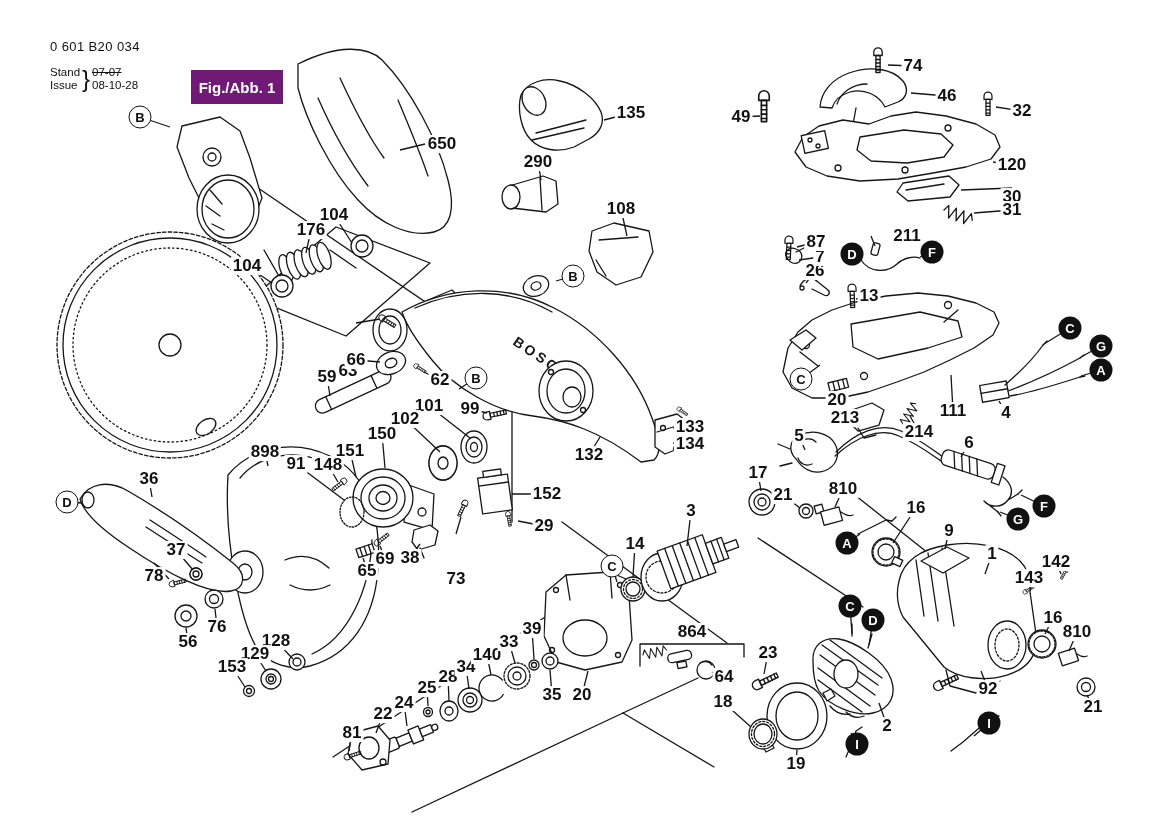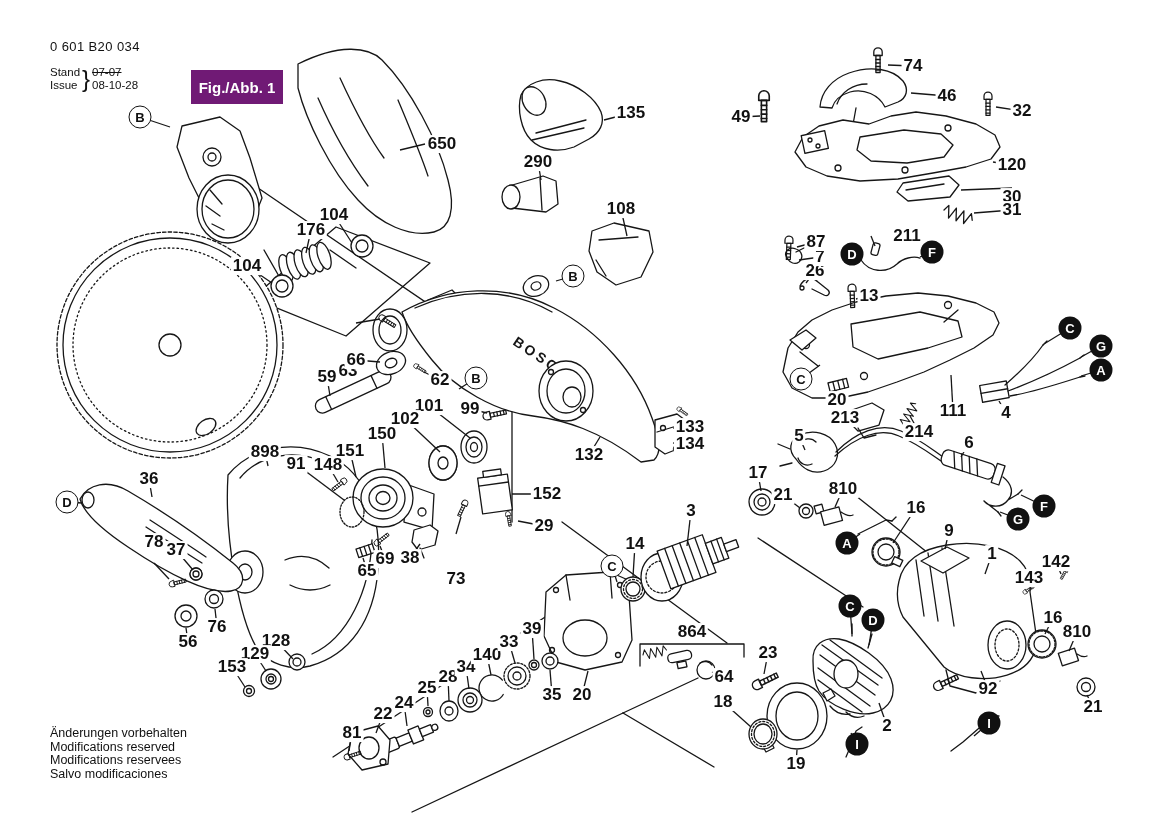--- a/index.html
+++ b/index.html
@@ -581,21 +581,21 @@
       <div class="lbl n" style="left: 429px; top: 406px;">101</div>
       <div class="lbl n" style="left: 405px; top: 419px;">102</div>
       <div class="lbl n" style="left: 382px; top: 434px;">150</div>
       <div class="lbl n" style="left: 350px; top: 451px;">151</div>
       <div class="lbl n" style="left: 328px; top: 465px;">148</div>
       <div class="lbl n" style="left: 296px; top: 464px;">91</div>
       <div class="lbl n" style="left: 265px; top: 452px;">898</div>
       <div class="lbl n" style="left: 149px; top: 479px;">36</div>
       <div class="lbl o" style="left: 67px; top: 502px;">D</div>
       <div class="lbl n" style="left: 176px; top: 550px;">37</div>
-      <div class="lbl n" style="left: 154px; top: 542px;">78</div>
+      <div class="lbl n" style="left: 154px; top: 576px;">78</div>
       <div class="lbl n" style="left: 188px; top: 642px;">56</div>
       <div class="lbl n" style="left: 217px; top: 627px;">76</div>
       <div class="lbl n" style="left: 367px; top: 571px;">65</div>
       <div class="lbl n" style="left: 385px; top: 559px;">69</div>
       <div class="lbl n" style="left: 410px; top: 558px;">38</div>
       <div class="lbl n" style="left: 456px; top: 534px; margin-top: 45px;">73</div>
       <div class="lbl n" style="left: 589px; top: 455px;">132</div>
       <div class="lbl n" style="left: 690px; top: 427px;">133</div>
       <div class="lbl n" style="left: 690px; top: 444px;">134</div>
       <div class="lbl n" style="left: 547px; top: 494px;">152</div>
@@ -676,19 +676,13 @@
       <span>Issue</span>
     </div>
     <div class="si-brace">}</div>
     <div class="si-dates">
       <span class="old">07-07</span>
       <span>08-10-28</span>
     </div>
   </div>
   <div class="figbox">Fig./Abb. 1</div>
 
-  <div class="foot">
-    <span>Änderungen vorbehalten</span>
-    <span>Modifications reserved</span>
-    <span>Modifications reservees</span>
-    <span>Salvo modificaciones</span>
-  </div>
 </div>
 
 </body></html>

